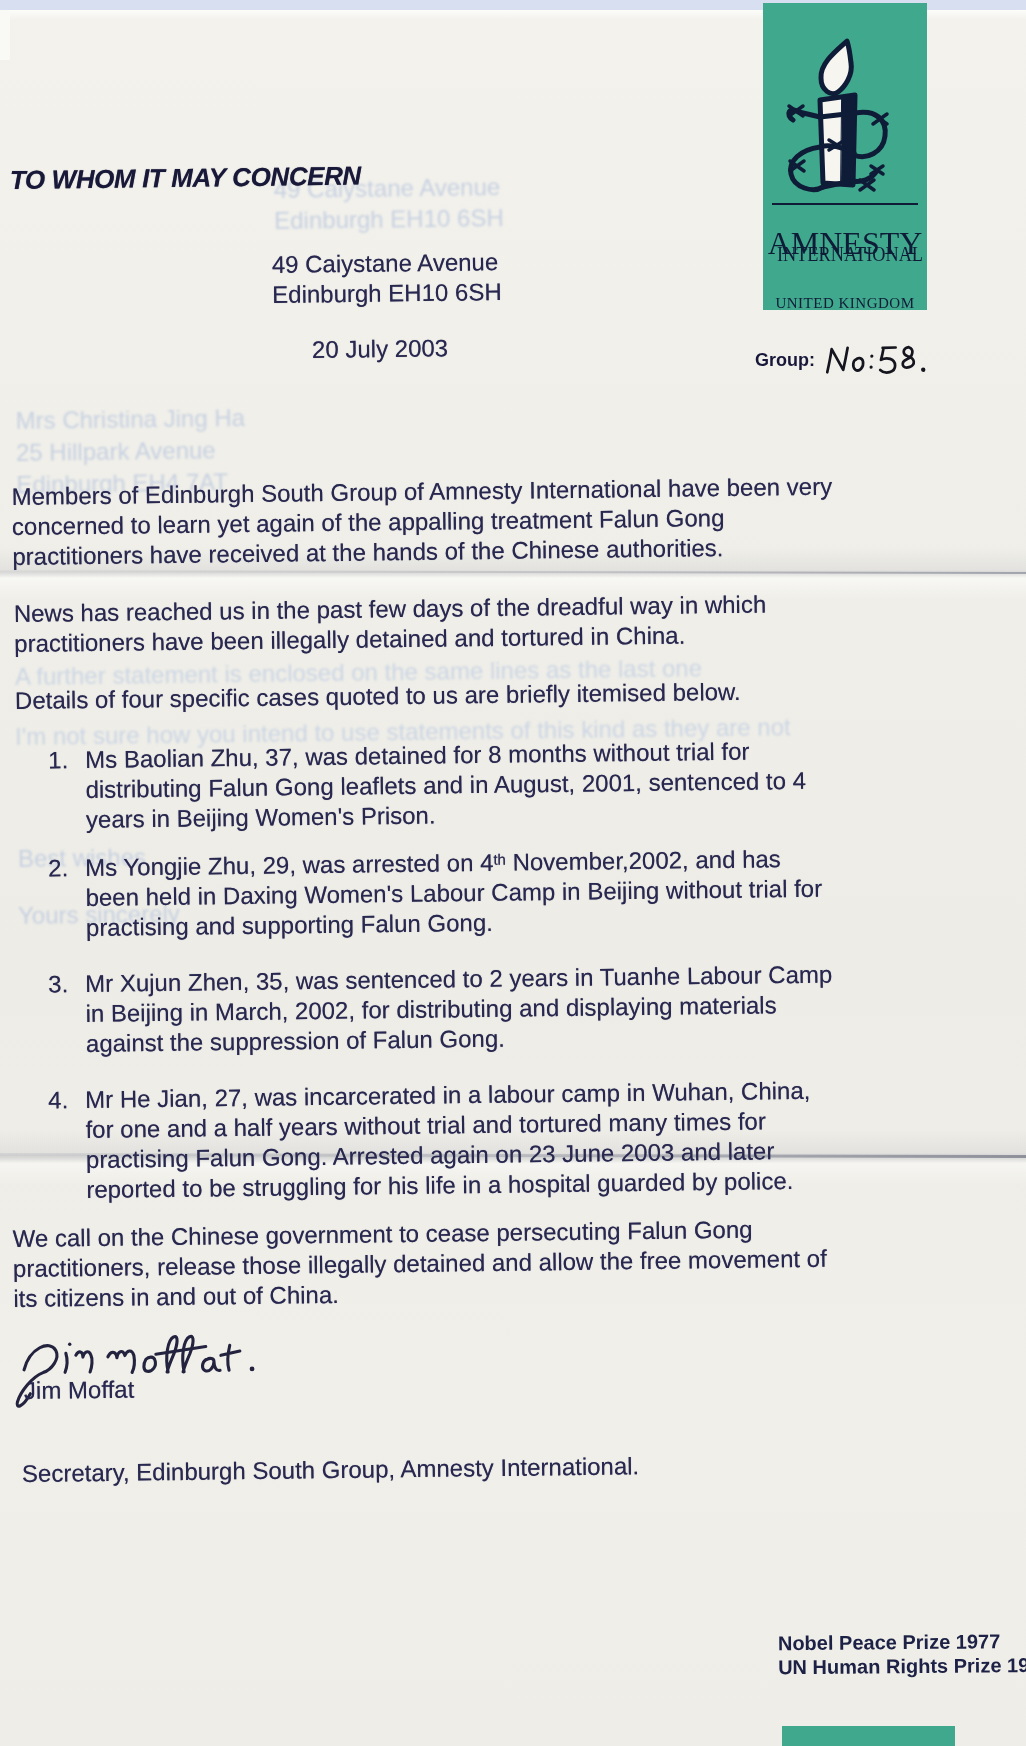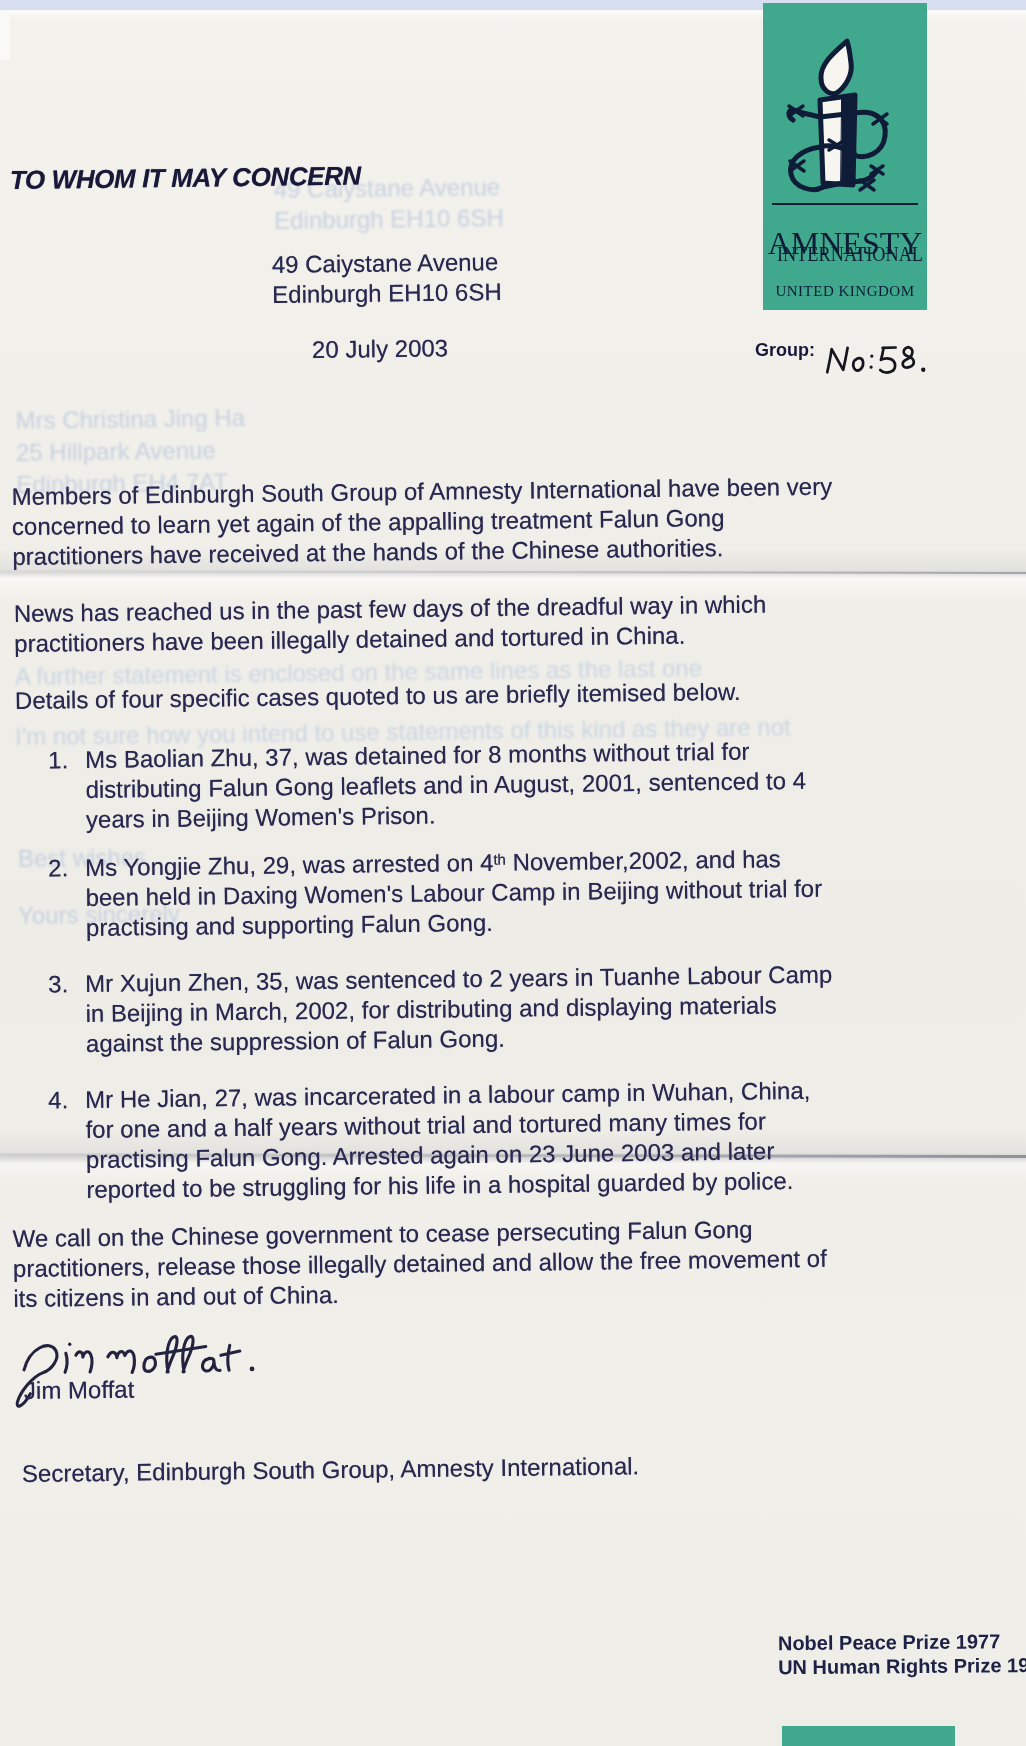--- a/index.html
+++ b/index.html
@@ -54,22 +54,22 @@
   .ghost-best{left:18px;top:843px;}
   .ghost-yours{left:18px;top:900px;}
 
   
   .logo-box{left:763px;top:3px;width:164px;height:307px;background:#40a88c;z-index:4;}
   .logo-divider{position:absolute;left:9px;top:200px;width:146px;height:2px;background:#0f1c38;}
   .logo-word{position:absolute;left:0;width:164px;text-align:center;color:#0f1c38;
              font-family:"Liberation Serif",serif;white-space:nowrap;}
   .logo-w1{top:222px;font-size:32px;}
   .logo-w2{top:238px;font-size:22px;transform:scaleX(.83);}
-  .logo-w3{top:280px;font-size:15px;letter-spacing:.5px;}
-  .group-label{left:755px;top:340px;font-size:18px;font-weight:bold;color:#17173a;z-index:4;}
+  .logo-w3{top:292px;font-size:15px;letter-spacing:.5px;}
+  .group-label{left:755px;top:350px;font-size:18px;font-weight:bold;color:#17173a;z-index:4;}
   .group-hand{left:822px;top:342px;z-index:4;transform:rotate(-1.5deg);}
   .prizes{left:778px;top:1630px;font-size:20px;font-weight:bold;color:#1c2145;
           line-height:24px;z-index:4;transform:rotate(-.5deg);white-space:nowrap;}
   .green-strip{left:782px;top:1726px;width:173px;height:20px;background:#40a88c;z-index:4;}
 
   .sig-wrap{left:10px;top:1318px;z-index:3;}
   .hidden-data{position:absolute;opacity:0;pointer-events:none;font-size:1px;}
   .line{white-space:nowrap;}
 </style>
 </head>

